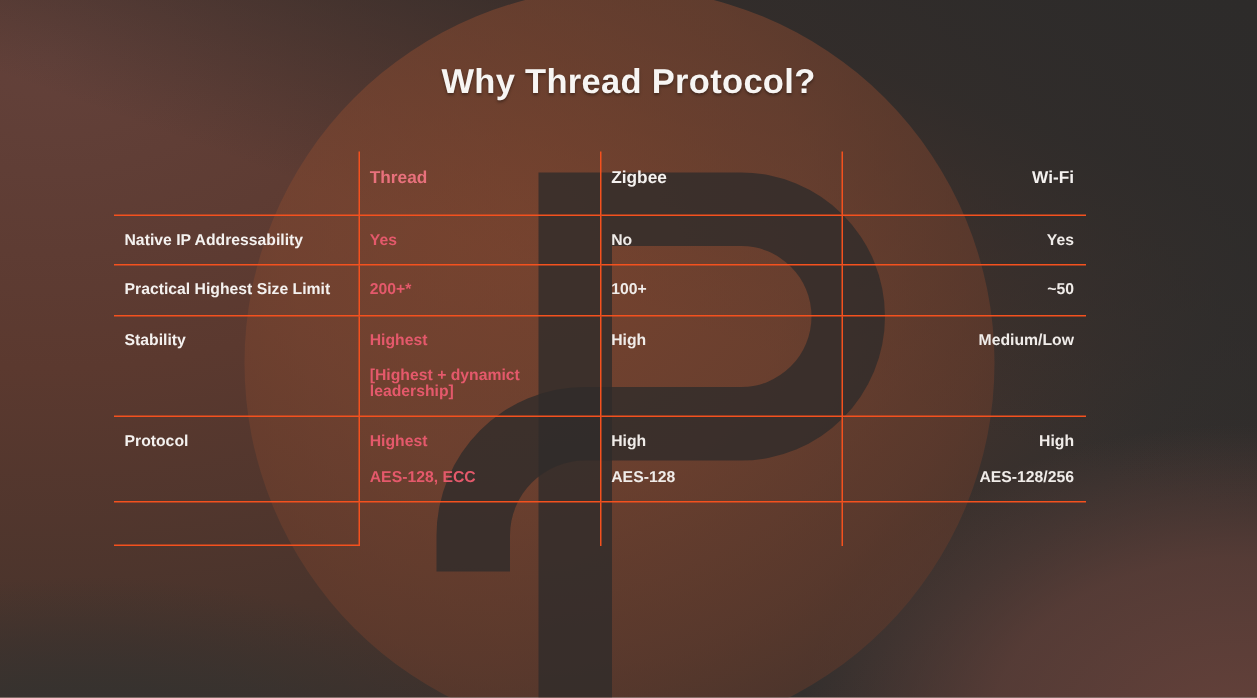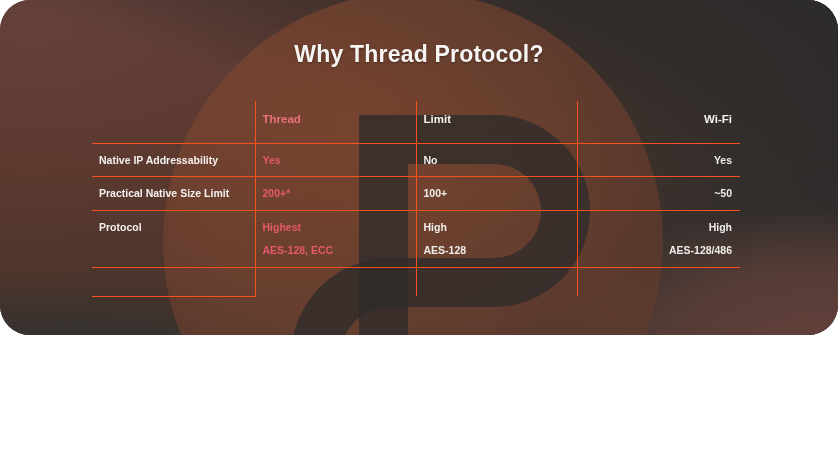--- a/index.html
+++ b/index.html
@@ -8,24 +8,23 @@
   html, body {
     width: 838px;
     height: 465px;
     overflow: hidden;
     font-family: "Liberation Sans", sans-serif;
   }
 
   #slide {
     position: relative;
     width: 838px;
-    height: 335px;
+    height: 465px;
     background: #5c3a30;
     overflow: hidden;
-    border-radius: 30px;
   }
 
   
   .bg-base {
     position: absolute; inset: 0;
     background:
       radial-gradient(120% 140% at 4% 8%, #63413a 0%, #5b392f 32%, #4a342c 58%, #332f2d 82%, #2e2c2b 100%);
   }
   .bg-grad-tr {
     position: absolute; inset: 0;
@@ -68,21 +67,21 @@
     font-size: 23px;
     font-weight: bold;
     color: #f7f5f3;
     letter-spacing: 0.2px;
     text-shadow: 0 1px 2px rgba(0,0,0,0.35);
   }
 
   
   .table-wrap {
     position: absolute;
-    left: 92px; top: 101px;
+    left: 76px; top: 101px;
     width: 648px; height: 320px;
   }
   table.cmp {
     border-collapse: collapse;
     width: 648px;
     table-layout: fixed;
   }
   table.cmp col.c-label { width: 163px; }
   table.cmp col.c-thread { width: 161px; }
   table.cmp col.c-zigbee { width: 161px; }
@@ -176,50 +175,59 @@
       <colgroup>
         <col class="c-label">
           <col class="c-thread">
           <col class="c-zigbee">
           <col class="c-wifi">
       </colgroup>
       <thead>
         <tr>
           <th class="lbl"><span class="cell"></span></th>
           <th><span class="cell hdr-thread">Thread</span></th>
-          <th><span class="cell hdr-other">Limit</span></th>
+          <th><span class="cell hdr-other">Zigbee</span></th>
           <th><span class="cell hdr-other">Wi-Fi</span></th>
         </tr>
       </thead>
       <tbody>
         <tr>
           <td class="lbl"><span class="cell">Native IP Addressability</span></td>
           <td class="thread"><span class="cell">Yes</span></td>
           <td class="other"><span class="cell">No</span></td>
           <td class="other"><span class="cell">Yes</span></td>
         </tr>
         <tr>
-          <td class="lbl"><span class="cell">Practical Native Size Limit</span></td>
+          <td class="lbl"><span class="cell">Practical Highest Size Limit</span></td>
           <td class="thread"><span class="cell">200+*</span></td>
           <td class="other"><span class="cell">100+</span></td>
           <td class="other"><span class="cell">~50</span></td>
+        </tr>
+        <tr>
+          <td class="lbl"><span class="cell">Stability</span></td>
+          <td class="thread">
+            <span class="cell">Highest</span>
+            <span class="cell sub">[Highest + dynamict leadership]</span>
+          </td>
+          <td class="other"><span class="cell">High</span></td>
+          <td class="other"><span class="cell">Medium/Low</span></td>
         </tr>
         <tr>
           <td class="lbl"><span class="cell">Protocol</span></td>
           <td class="thread">
             <span class="cell">Highest</span>
             <span class="cell sub">AES-128, ECC</span>
           </td>
           <td class="other">
             <span class="cell">High</span>
             <span class="cell sub">AES-128</span>
           </td>
           <td class="other">
             <span class="cell">High</span>
-            <span class="cell sub">AES-128/486</span>
+            <span class="cell sub">AES-128/256</span>
           </td>
         </tr>
         <tr class="stub">
           <td class="lbl"></td>
           <td></td>
           <td></td>
           <td></td>
         </tr>
       </tbody>
     </table>

